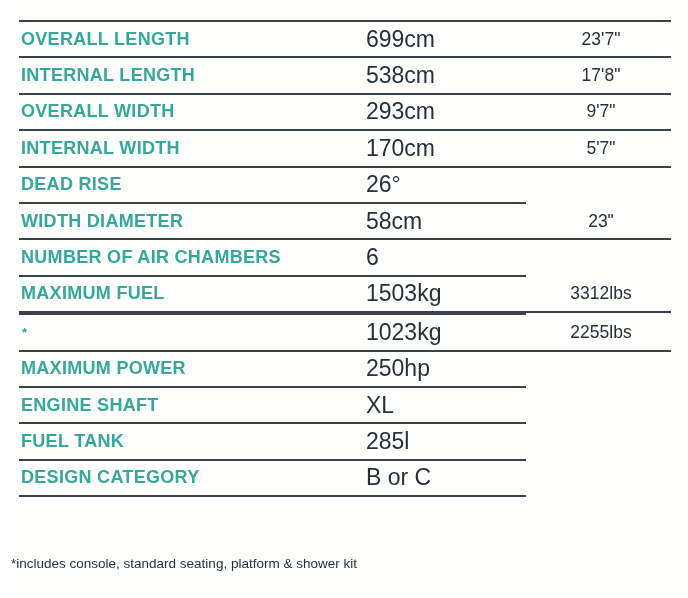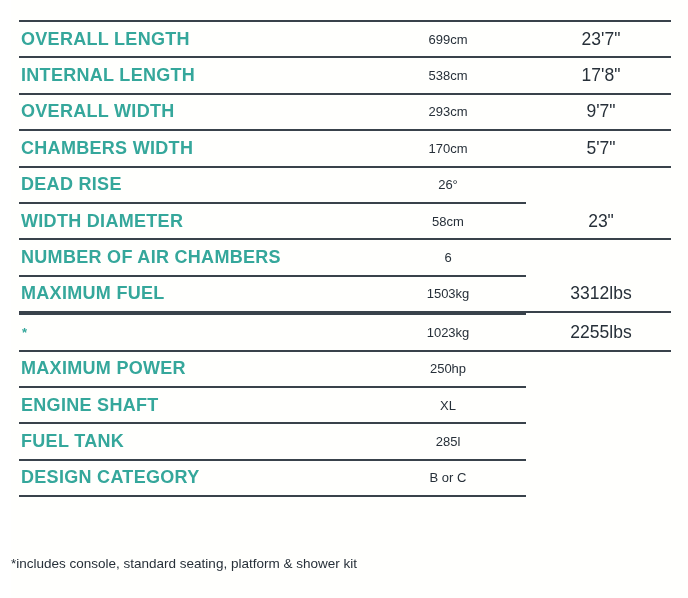--- a/index.html
+++ b/index.html
@@ -46,22 +46,22 @@
     font-size: 13px;
     font-weight: bold;
     vertical-align: 5px;
     margin-left: 3px;
     color: var(--label-color, #35a79b);
   }
   .spec-metric {
     position: absolute;
     left: 347px;
     width: 164px;
-    text-align: center;
-    font-size: 13px;
+    text-align: left;
+    font-size: 23px;
     color: var(--value-color, #273039);
   }
   .spec-imperial {
     position: absolute;
     left: 507px;
     width: 150px;
     text-align: center;
     font-size: 17.5px;
     color: var(--value-color, #273039);
   }
@@ -93,21 +93,21 @@
     <span class="spec-imperial">17'8"</span>
   </div>
 <div class="rule full"></div>
   <div class="spec-row">
     <span class="spec-label">OVERALL WIDTH</span>
     <span class="spec-metric">293cm</span>
     <span class="spec-imperial">9'7"</span>
   </div>
 <div class="rule full"></div>
   <div class="spec-row">
-    <span class="spec-label">CHAMBERS WIDTH</span>
+    <span class="spec-label">INTERNAL WIDTH</span>
     <span class="spec-metric">170cm</span>
     <span class="spec-imperial">5'7"</span>
   </div>
 <div class="rule full"></div>
   <div class="spec-row">
     <span class="spec-label">DEAD RISE</span>
     <span class="spec-metric">26°</span>
     <span class="spec-imperial"></span>
   </div>
 <div class="rule short"></div>

